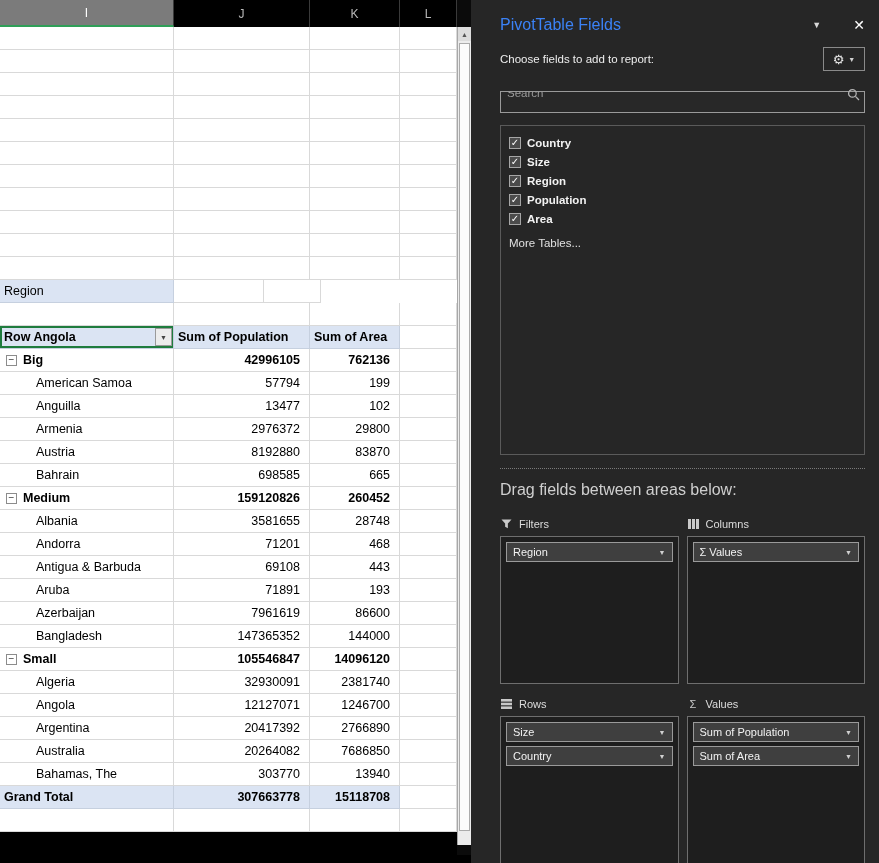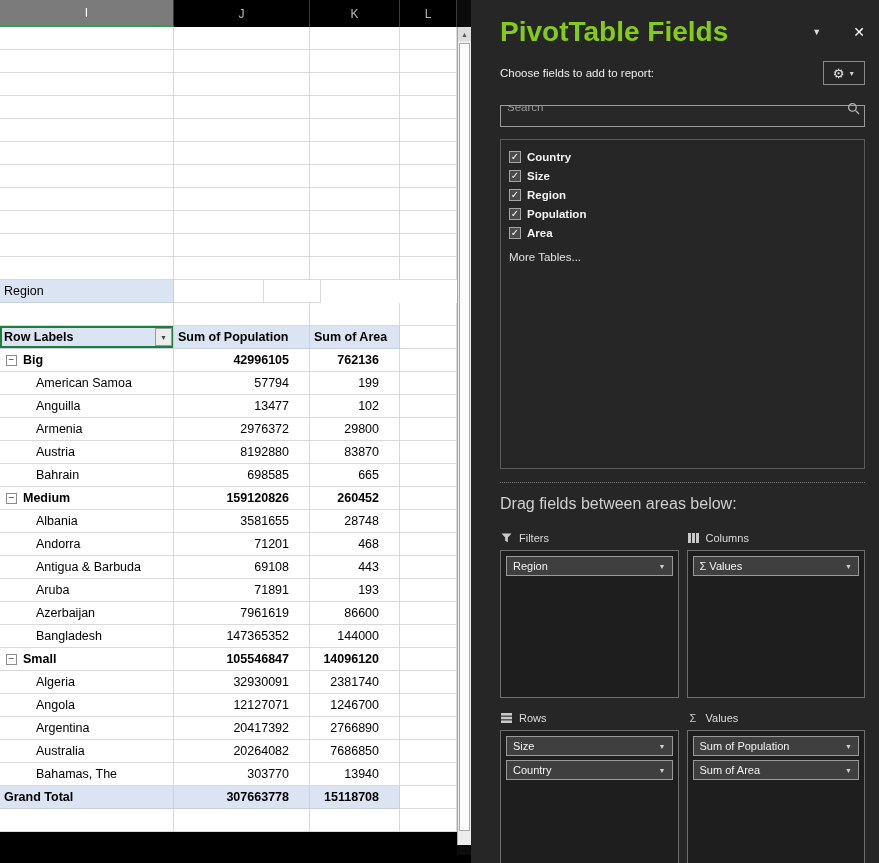--- a/index.html
+++ b/index.html
@@ -15,21 +15,21 @@
   .col-h.selected{background:#7b7b7b;color:#fff;border-bottom:2px solid #2f9e57}
   .cI{width:174px}.cJ{width:136px}.cK{width:90px}.cL{width:57px}
   .rows{background:#fff}
   .srow{display:flex;height:23px}
   .cell{flex:0 0 auto;position:relative;display:flex;align-items:center;
     background:#fff;border-right:1px solid #d9d9d9;border-bottom:1px solid #d9d9d9;
     font-size:12.5px;color:#000;white-space:nowrap;overflow:hidden}
   .cell.pad{padding-left:4px}
   .cell.fill{background:#dbe4f3;border-color:#c6d0df}
   .cell.bold{font-weight:bold}
-  .cell.num{justify-content:flex-end;padding-right:20px}
+  .cell.num{justify-content:flex-end;padding-right:9px}
   .cell.item{padding-left:36px}
   .cell.active{box-shadow:inset 0 0 0 2px #1f7c3e}
   .dd{position:absolute;right:1px;top:2px;width:17px;height:18px;background:#ececec;
     border:1px solid #9a9a9a;display:flex;align-items:center;justify-content:center;
     font-size:7px;color:#444}
   .cb{width:11px;height:11px;flex:0 0 auto;border:1px solid #8c8c8c;background:#fff;
     margin:0 6px 0 6px;display:inline-flex;align-items:center;justify-content:center;
     font-size:10px;line-height:10px;color:#333;font-weight:normal}
   .bottom-strip{position:absolute;left:0;top:855px;width:471px;height:8px;background:#000}
 
@@ -38,21 +38,21 @@
     background:#ececec;border-left:1px solid #a8a8a8}
   .varrow{height:14px;background:#dcdcdc;display:flex;align-items:center;
     justify-content:center;font-size:7px;color:#555}
   .vthumb{position:absolute;left:1px;top:16px;width:11px;height:788px;
     background:#fbfbfb;border:1px solid #ababab}
 
   
   .panel{position:absolute;left:471px;top:0;width:408px;height:863px;background:#262626;
     color:#e8e8e8;padding:16px 14px 0 29px}
   .p-head{display:flex;align-items:center}
-  .p-title{flex:1;font-size:28px;font-weight:700;color:#84cc16}
+  .p-title{flex:1;font-size:16px;font-weight:400;color:#3b82f6}
   .p-chev{font-size:9px;color:#d9d9d9;margin-right:32px}
   .p-close{font-size:14px;color:#fff}
   .p-sub{display:flex;justify-content:space-between;align-items:center;margin-top:13px;
     font-size:11.5px;color:#eee}
   .gear-btn{display:flex;align-items:center;justify-content:center;gap:4px;width:42px;
     height:24px;border:1px solid #8a8a8a;background:transparent;color:#e8e8e8}
   .gear{font-family:"DejaVu Sans",sans-serif;font-size:13px;line-height:13px}
   .gear-chev{font-size:7px;color:#d0d0d0}
   .search-wrap{position:relative;margin-top:12px}
   .search-input{width:100%;height:22px;background:#282828;border:1px solid #9a9a9a;
@@ -164,21 +164,21 @@
           <div class="cell cL"></div>
         </div>
         <div class="srow">
           <div class="cell cI"></div>
           <div class="cell cJ"></div>
           <div class="cell cK"></div>
           <div class="cell cL"></div>
         </div>
         <div class="srow">
           <div class="cell cI fill bold pad active">
-            <span>Row Labels</span>
+            <span>Row Angola</span>
             <span class="dd">▼</span>
           </div>
           <div class="cell cJ fill bold pad">Sum of Population</div>
           <div class="cell cK fill bold pad">Sum of Area</div>
           <div class="cell cL"></div>
         </div>
         <div class="srow">
           <div class="cell cI bold">
             <span class="cb">−</span>
             <span>Big</span>

